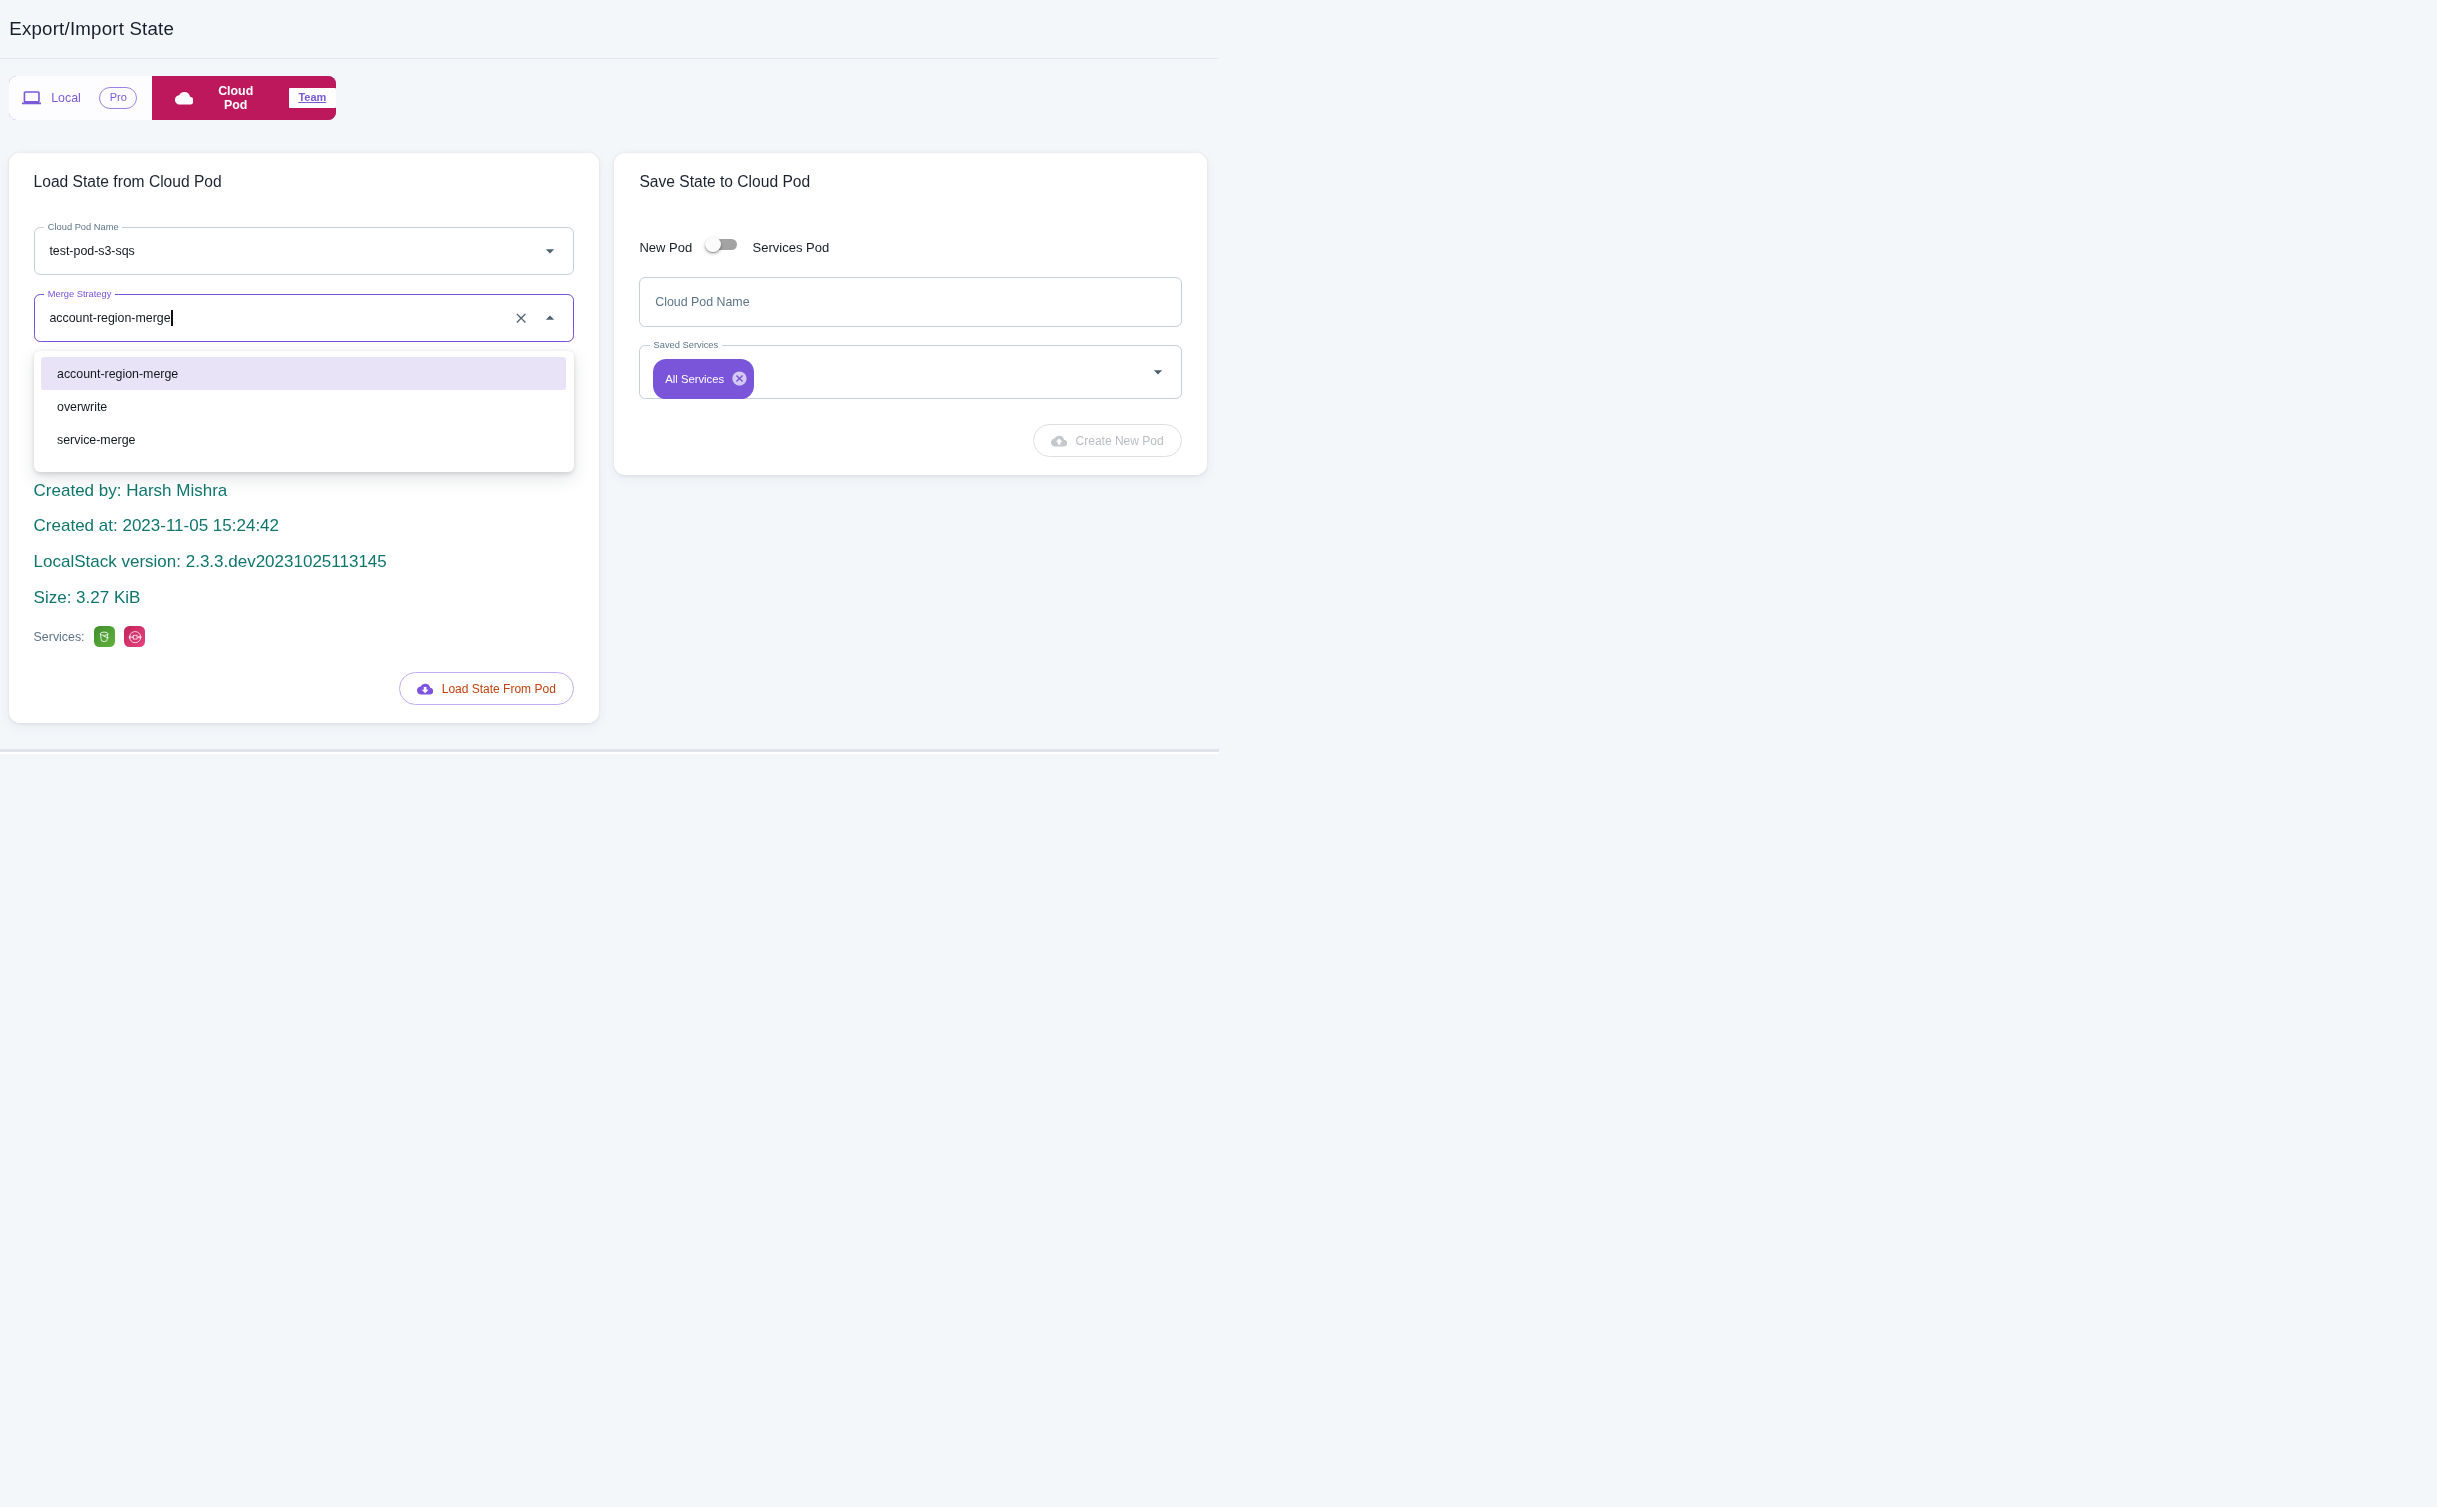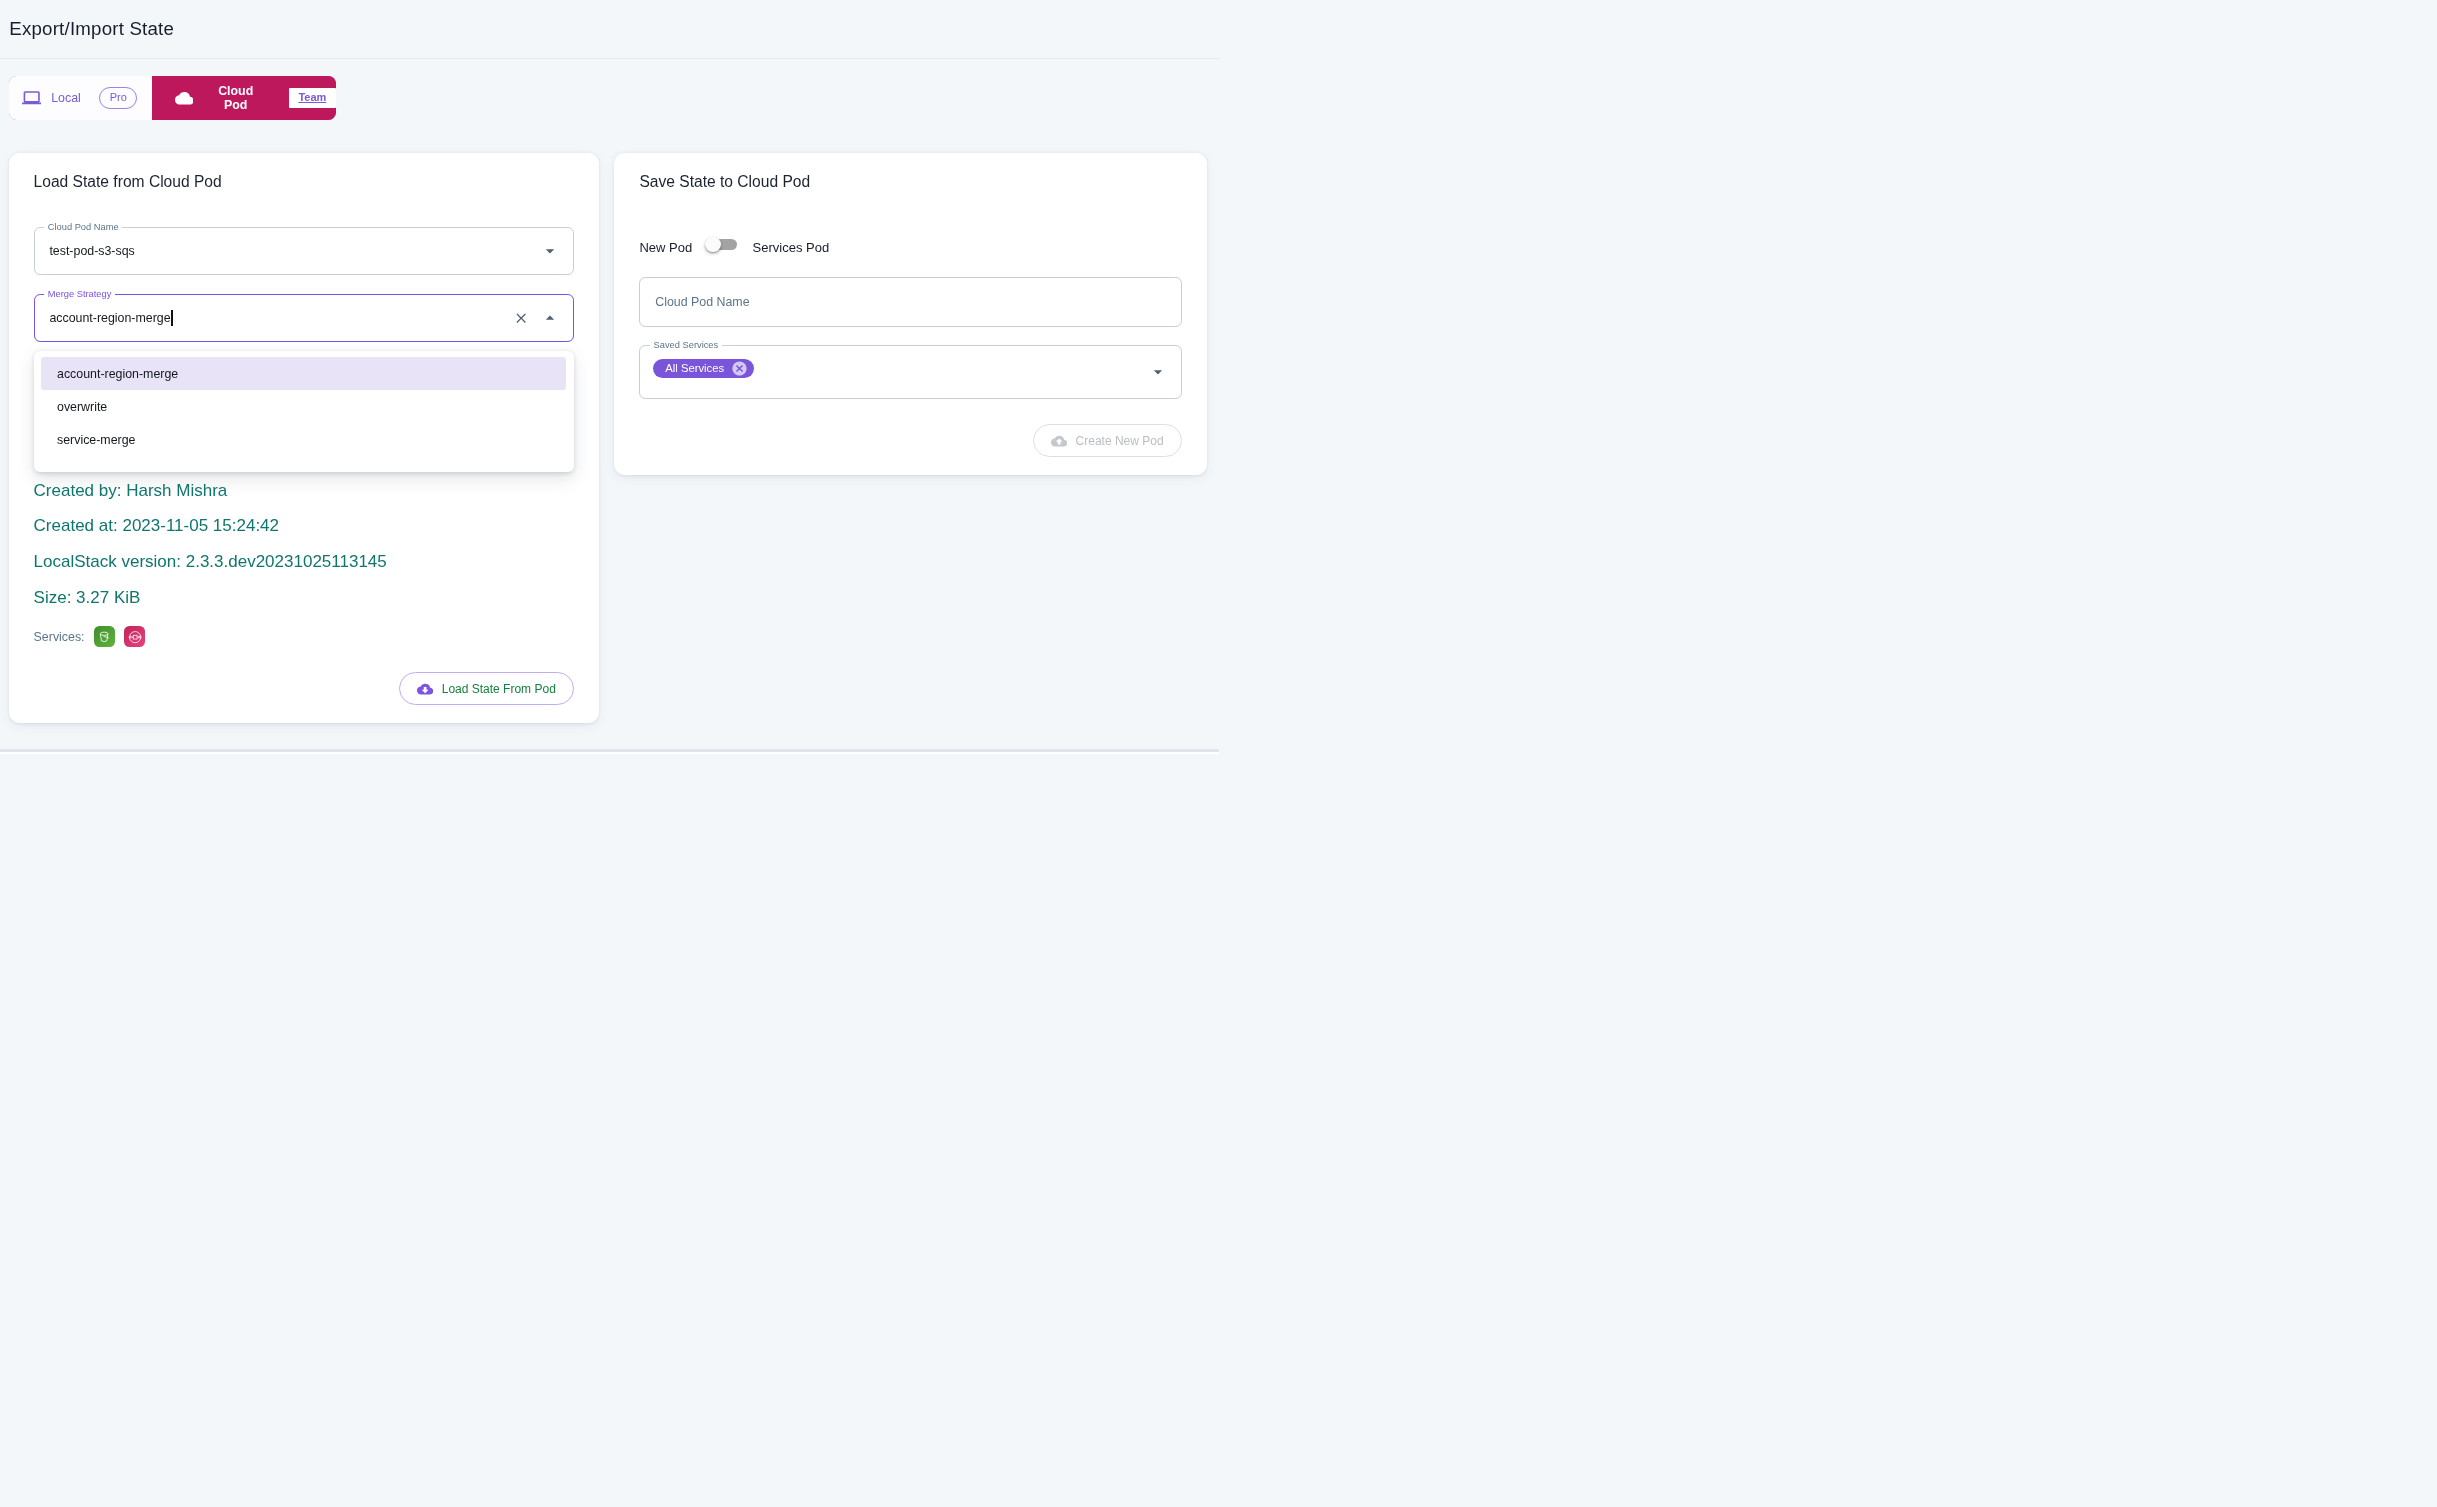--- a/index.html
+++ b/index.html
@@ -65,37 +65,37 @@
   .svc-icon { width:21px; height:21px; border-radius:5.4px; display:inline-flex; align-items:center; justify-content:center; }
   .svc-icon.s3 { background:linear-gradient(135deg,#3f8d2c,#62b33e); }
   .svc-icon.sqs { background:linear-gradient(135deg,#c02459,#e8437d); }
 
   
   .btn-row { display:flex; justify-content:flex-end; }
   .btn-row.load { margin-top:25px; }
   .btn-row.create { margin-top:25px; }
   .outline-btn { display:inline-flex; align-items:center; gap:8.6px; height:33px; padding:0 17px;
                  border-radius:17px; background:#fff; font-family:inherit; font-size:12px; cursor:pointer; }
-  .outline-btn.purple { border:0.8px solid #c2abef; color:#15803d; }
+  .outline-btn.purple { border:0.8px solid #c2abef; color:#c2410c; }
   .outline-btn.disabled { border:0.8px solid #dddfe3; color:#b9bdc3; cursor:default; }
 
   
   .toggle-row { margin-top:34px; display:flex; align-items:flex-end; gap:13.2px; height:29.5px; }
   .toggle-row .t-label { font-size:13px; color:#171e29; }
   .switch { position:relative; width:34px; height:20px; display:inline-block; cursor:pointer; }
   .switch .track { position:absolute; left:5.4px; top:4.7px; width:26.4px; height:11px; background:#a3a3a3; border-radius:5.4px; }
   .switch .thumb { position:absolute; left:0; top:2.3px; width:15.6px; height:15.6px; border-radius:50%; background:#fbfbfb;
                    box-shadow:0 0.8px 0.8px rgba(0,0,0,.25), 0 1.6px 3.1px rgba(0,0,0,.3); }
 
   .name-input { margin-top:22px; width:100%; height:50px; border:0.8px solid #c6ced6; border-radius:6.2px;
                 font-family:inherit; font-size:12.4px; color:#14191f; padding:0 14.8px; outline:none; background:#fff; }
   .name-input::placeholder { color:#5c7589; opacity:1; }
 
   .saved-services { margin-top:18.7px; height:54px; align-items:flex-start; }
-  .chip { margin:12.4px 0 0 12.4px; height:19px; background:#7a55da; border-radius:13.2px; display:inline-flex;
+  .chip { margin:12.4px 0 0 12.4px; height:40px; background:#7a55da; border-radius:13.2px; display:inline-flex;
           align-items:center; padding:0 4.7px 0 12.4px; gap:5.4px; cursor:pointer; }
   .chip .chip-label { color:#fff; font-size:11.3px; }
 
   .bottom-strip { position:absolute; left:0; right:0; bottom:1.6px; height:3.1px; background:#e1e4ea; }
   .bottom-white { position:absolute; left:0; right:0; bottom:0; height:1.6px; background:#ffffff; }
 
   svg { display:block; }
 </style>
 </head>
 <body>

